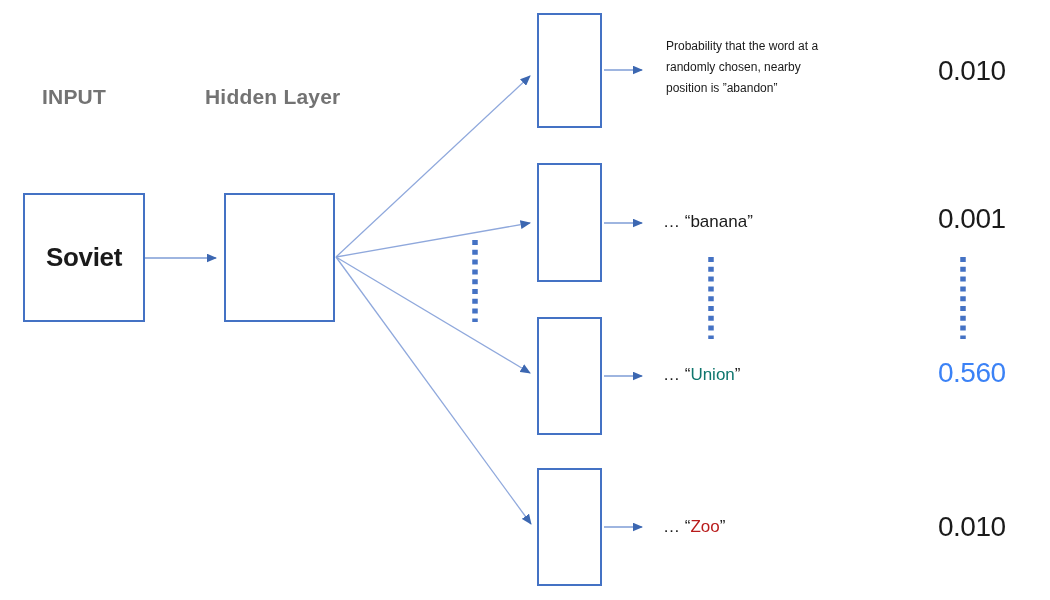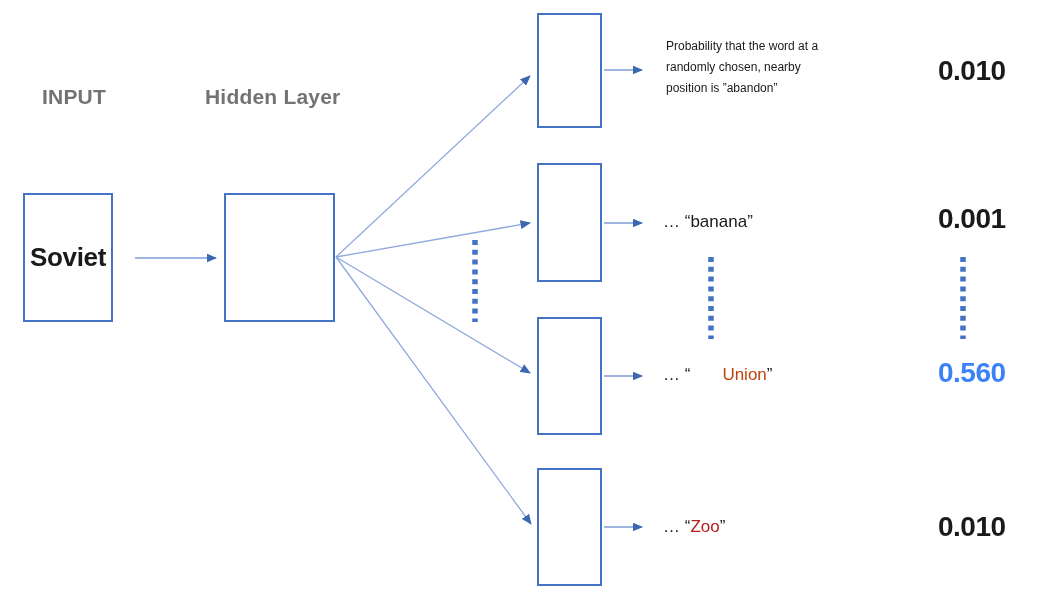--- a/index.html
+++ b/index.html
@@ -28,21 +28,21 @@
     white-space: nowrap;
   }
   .input-label  { left: 42px;  top: 85px; font-size: 21px; }
   .hidden-label { left: 205px; top: 85px; font-size: 21px; }
   .box {
     position: absolute;
     border: 2px solid #4472C4;
     background: #ffffff;
     box-sizing: border-box;
   }
-  .input-box  { left: 23px;  top: 193px; width: 90px; height: 129px;
+  .input-box  { left: 23px;  top: 193px; width: 122px; height: 129px;
                 display: flex; align-items: center; justify-content: center; }
   .hidden-box { left: 224px; top: 193px; width: 111px; height: 129px; }
   .input-word {
     color: #1a1a1a;
     font-size: 26px;
     font-weight: 600;
     letter-spacing: -0.3px;
   }
   .out-box { left: 537px; width: 65px; }
   .out-box-1 { top: 13px;  height: 115px; }
@@ -65,21 +65,21 @@
     color: #1a1a1a;
     white-space: nowrap;
   }
   .word-label-2 { top: 212px; }
   .word-label-3 { top: 365px; }
   .word-label-4 { top: 517px; }
   .value {
     position: absolute;
     left: 938px;
     font-size: 28px;
-    font-weight: 700;
+    font-weight: 400;
     letter-spacing: -0.5px;
     color: #1a1a1a;
     white-space: nowrap;
   }
   .value-1 { top: 55px;  }
   .value-2 { top: 203px; }
   .value-3 { top: 357px; }
   .value-4 { top: 511px; }
 </style>
 </head>
@@ -124,21 +124,21 @@
   <div class="box out-box out-box-2"></div>
   <div class="box out-box out-box-3"></div>
   <div class="box out-box out-box-4"></div>
 
   <div class="desc">Probability that the word at  a
 randomly chosen, nearby
 position is ”abandon”</div>
 
   <div class="word-label word-label-2"><span>… “</span><span style="color: rgb(26, 26, 26);">banana</span><span>”</span></div>
 
-  <div class="word-label word-label-3"><span>… “</span><span style="color: #c2410c; margin-left: 32px;">Union</span><span>”</span></div>
+  <div class="word-label word-label-3"><span>… “</span><span style="color: #0f766e;">Union</span><span>”</span></div>
 
   <div class="word-label word-label-4"><span>… “</span><span style="color: #b91c1c;">Zoo</span><span>”</span></div>
 
   <div class="value value-1" style="color: rgb(26, 26, 26);">0.010</div>
   <div class="value value-2" style="color: rgb(26, 26, 26);">0.001</div>
   <div class="value value-3" style="color: #3b82f6;">0.560</div>
   <div class="value value-4" style="color: rgb(26, 26, 26);">0.010</div>
 
 </div>
 

